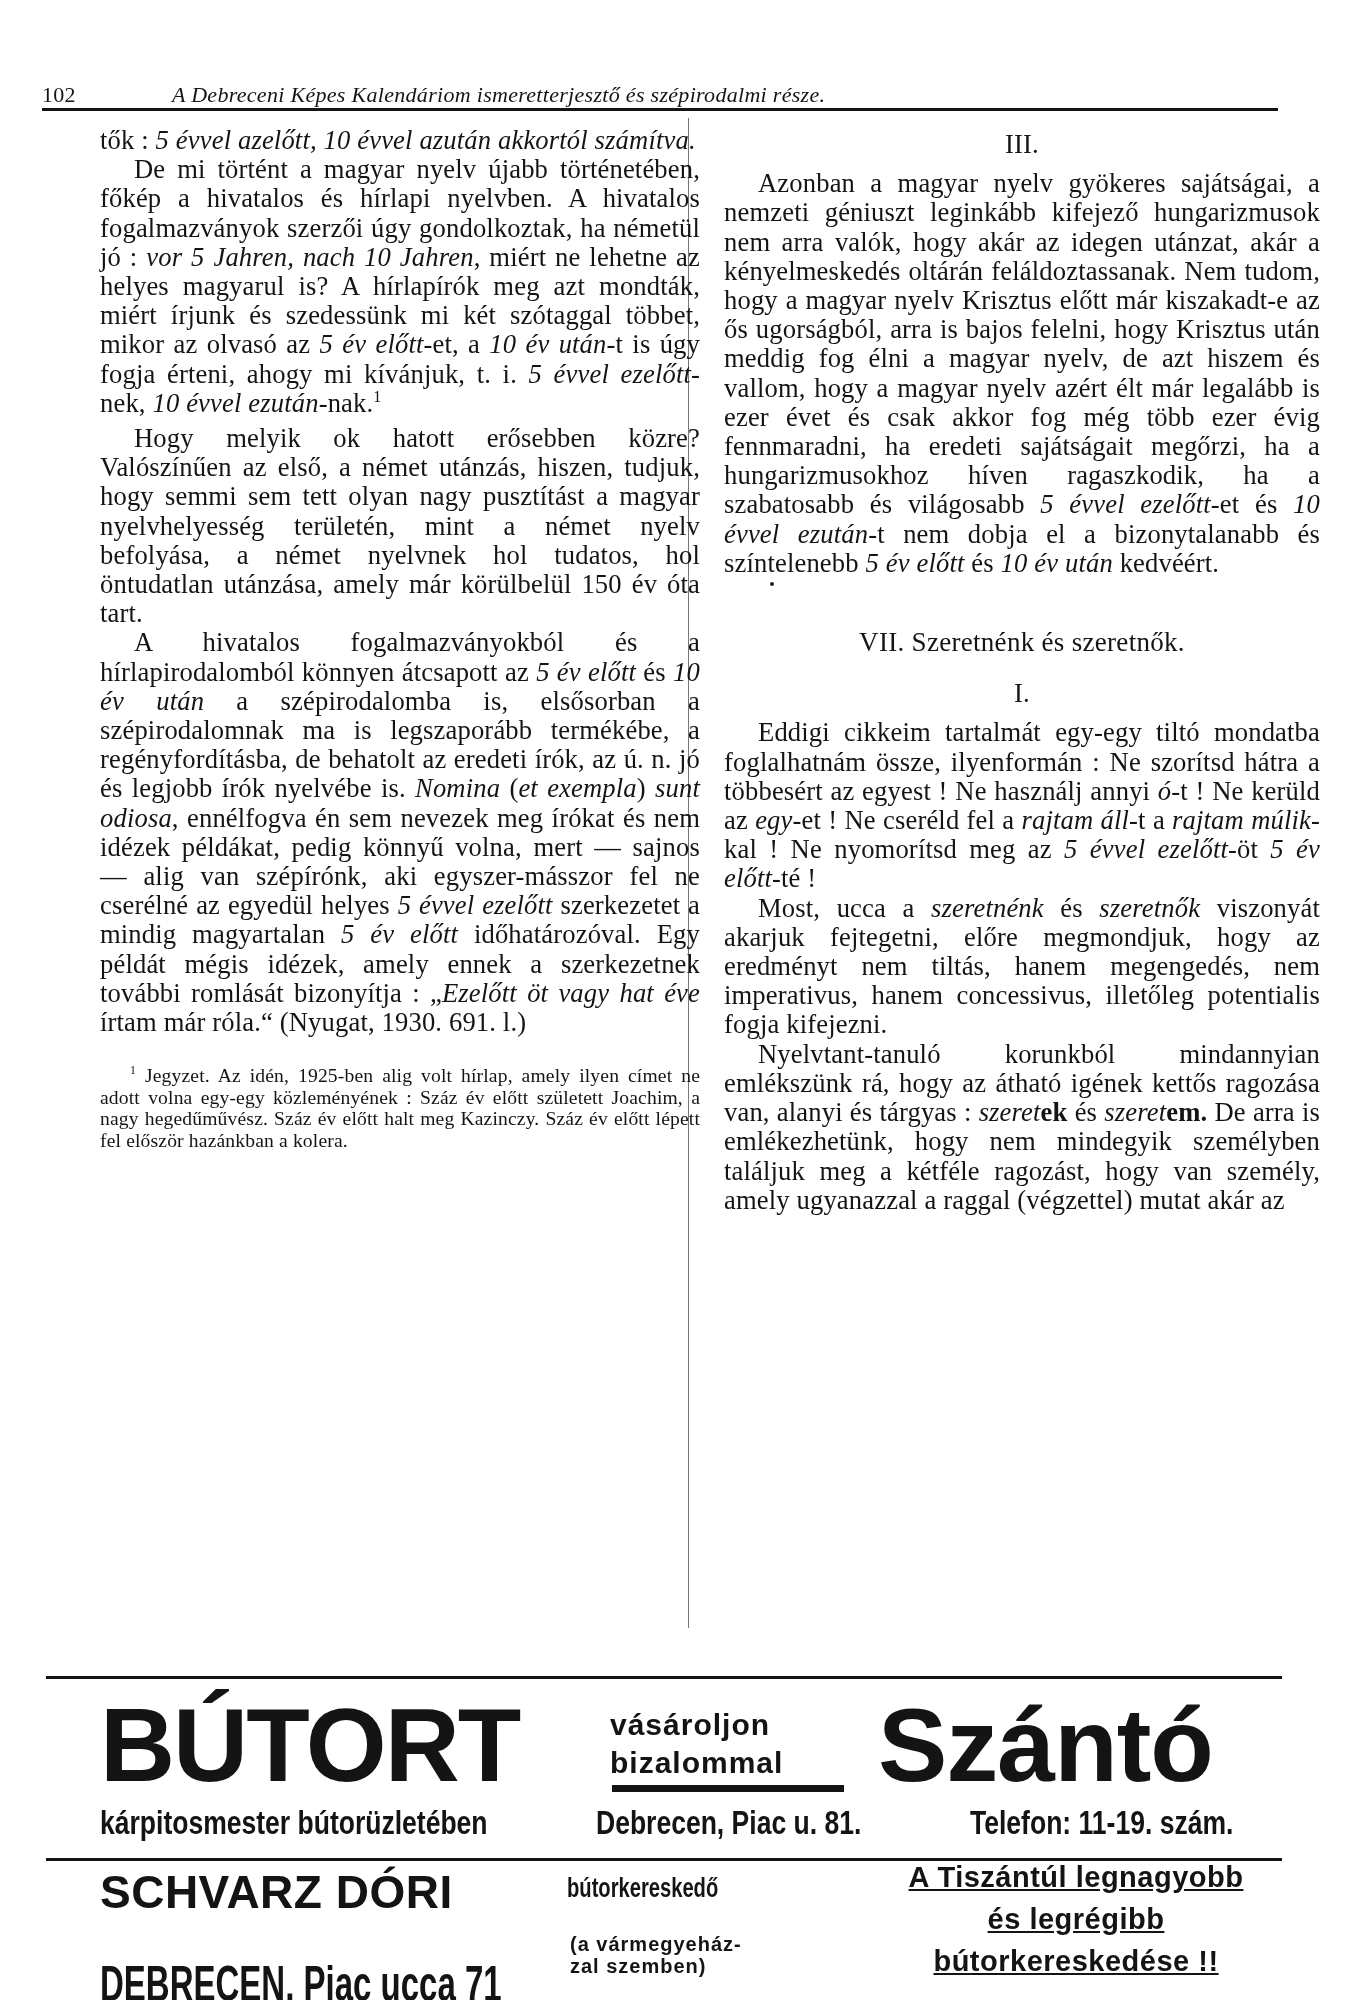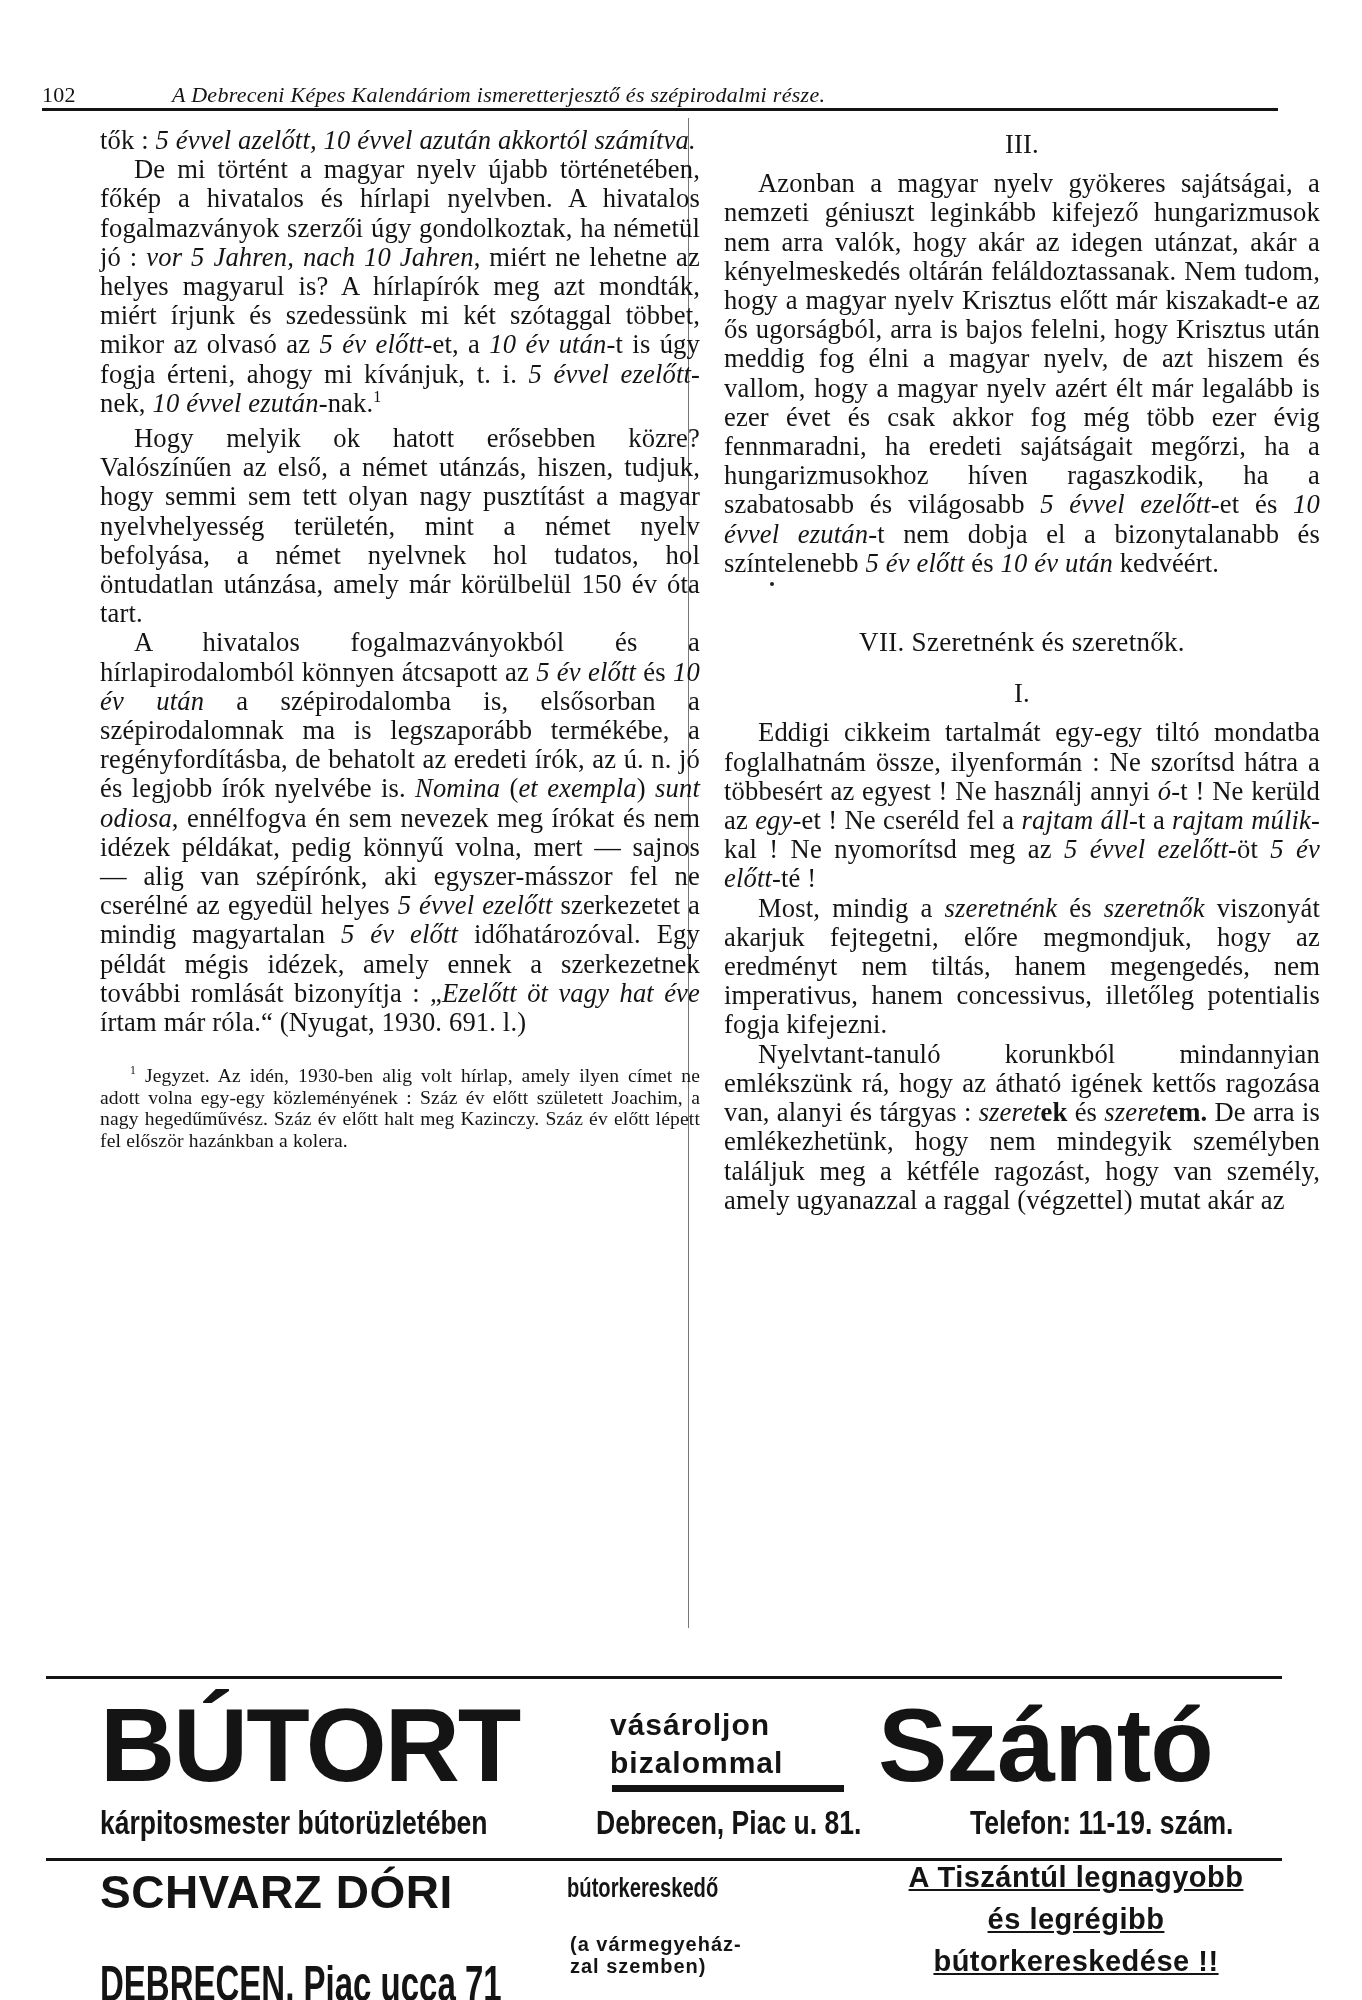--- a/index.html
+++ b/index.html
@@ -92,38 +92,38 @@
     <p><span>tők : </span><i>5 évvel azelőtt, 10 évvel azután akkortól számítva.</i></p>
 
     <p class="ind"><span>De mi történt a magyar nyelv újabb történetében, főkép a hivatalos és hírlapi nyelvben. A hivatalos fogalmazványok szerzői úgy gondolkoztak, ha németül jó : </span><i>vor 5 Jahren, nach 10 Jahren</i><span>, miért ne lehetne az helyes magyarul is? A hírlapírók meg azt mondták, miért írjunk és szedessünk mi két szótaggal többet, mikor az olvasó az </span><i>5 év előtt</i><span>-et, a </span><i>10 év után</i><span>-t is úgy fogja érteni, ahogy mi kívánjuk, t. i. </span><i>5 évvel ezelőtt</i><span>-nek, </span><i>10 évvel ezután</i><span>-nak.</span><sup>1</sup></p>
 
     <div class="gap"></div>
     <p class="ind">Hogy melyik ok hatott erősebben közre? Valószínűen az első, a német utánzás, hiszen, tudjuk, hogy semmi sem tett olyan nagy pusztítást a magyar nyelvhelyesség területén, mint a német nyelv befolyása, a német nyelvnek hol tudatos, hol öntudatlan utánzása, amely már körülbelül 150 év óta tart.</p>
 
     <p class="ind"><span>A hivatalos fogalmazványokból és a hírlapirodalomból könnyen átcsapott az </span><i>5 év előtt</i><span> és </span><i>10 év után</i><span> a szépirodalomba is, elsősorban a szépirodalomnak ma is legszaporább termékébe, a regényfordításba, de behatolt az eredeti írók, az ú. n. jó és legjobb írók nyelvébe is. </span><i>Nomina</i><span> (</span><i>et exempla</i><span>) </span><i>sunt odiosa</i><span>, ennélfogva én sem nevezek meg írókat és nem idézek példákat, pedig könnyű volna, mert — sajnos — alig van szépírónk, aki egyszer-másszor fel ne cserélné az egyedül helyes </span><i>5 évvel ezelőtt</i><span> szerkezetet a mindig magyartalan </span><i>5 év előtt</i><span> időhatározóval. Egy példát mégis idézek, amely ennek a szerkezetnek további romlását bizonyítja : „</span><i>Ezelőtt öt vagy hat éve</i><span> írtam már róla.“ (Nyugat, 1930. 691. l.)</span></p>
 
     <div class="footnote">
-      <p><sup>1</sup><span> Jegyzet. Az idén, 1930-ben alig volt hírlap, amely ilyen címet ne adott volna egy-egy közleményének : Száz év előtt született Joachim, a nagy hegedűművész. Száz év előtt halt meg Kazinczy. Száz év előtt lépett fel először hazánkban a kolera.</span></p>
+      <p><sup>1</sup><span> Jegyzet. Az idén, 1925-ben alig volt hírlap, amely ilyen címet ne adott volna egy-egy közleményének : Száz év előtt született Joachim, a nagy hegedűművész. Száz év előtt halt meg Kazinczy. Száz év előtt lépett fel először hazánkban a kolera.</span></p>
     </div>
   </div>
 
   <div class="col right">
     <div class="section-num">III.</div>
 
     <p class="ind"><span>Azonban a magyar nyelv gyökeres sajátságai, a nemzeti géniuszt leginkább kifejező hungarizmusok nem arra valók, hogy akár az idegen utánzat, akár a kényelmeskedés oltárán feláldoztassanak. Nem tudom, hogy a magyar nyelv Krisztus előtt már kiszakadt-e az ős ugorságból, arra is bajos felelni, hogy Krisztus után meddig fog élni a magyar nyelv, de azt hiszem és vallom, hogy a magyar nyelv azért élt már legalább is ezer évet és csak akkor fog még több ezer évig fennmaradni, ha eredeti sajátságait megőrzi, ha a hungarizmusokhoz híven ragaszkodik, ha a szabatosabb és világosabb </span><i>5 évvel ezelőtt</i><span>-et és </span><i>10 évvel ezután</i><span>-t nem dobja el a bizonytalanabb és színtelenebb </span><i>5 év előtt</i><span> és </span><i>10 év után</i><span> kedvéért.</span></p>
 
     <div class="dot">
         <span></span>
       </div>
     <div class="chapter-title">VII. Szeretnénk és szeretnők.</div>
     <div class="section-num">I.</div>
 
     <p class="ind"><span>Eddigi cikkeim tartalmát egy-egy tiltó mondatba foglalhatnám össze, ilyenformán : Ne szorítsd hátra a többesért az egyest ! Ne használj annyi </span><i>ó</i><span>-t ! Ne kerüld az </span><i>egy</i><span>-et ! Ne cseréld fel a </span><i>rajtam áll</i><span>-t a </span><i>rajtam múlik</i><span>-kal ! Ne nyomorítsd meg az </span><i>5 évvel ezelőtt</i><span>-öt </span><i>5 év előtt</i><span>-té !</span></p>
 
-    <p class="ind"><span>Most, mindig a </span><i>szeretnénk</i><span> és </span><i>szeretnők</i><span> viszonyát akarjuk fejtegetni, előre megmondjuk, hogy az eredményt nem tiltás, hanem megengedés, nem imperativus, hanem concessivus, illetőleg potentialis fogja kifejezni.</span></p>
+    <p class="ind"><span>Most, ucca a </span><i>szeretnénk</i><span> és </span><i>szeretnők</i><span> viszonyát akarjuk fejtegetni, előre megmondjuk, hogy az eredményt nem tiltás, hanem megengedés, nem imperativus, hanem concessivus, illetőleg potentialis fogja kifejezni.</span></p>
 
     <p class="ind"><span>Nyelvtant-tanuló korunkból mindannyian emlékszünk rá, hogy az átható igének kettős ragozása van, alanyi és tárgyas : </span><i>szeret</i><b>ek</b><span> és </span><i>szeret</i><b>em.</b><span> De arra is emlékezhetünk, hogy nem mindegyik személyben találjuk meg a kétféle ragozást, hogy van személy, amely ugyanazzal a raggal (végzettel) mutat akár az</span></p>
   </div>
 
   <div class="rule" style="top:1676px;"></div>
   <div class="ad1-big ad-font">BÚTORT</div>
   <div class="ad1-slogan ad-font">
     <div>vásároljon</div>
     <div>bizalommal</div>
   </div>

